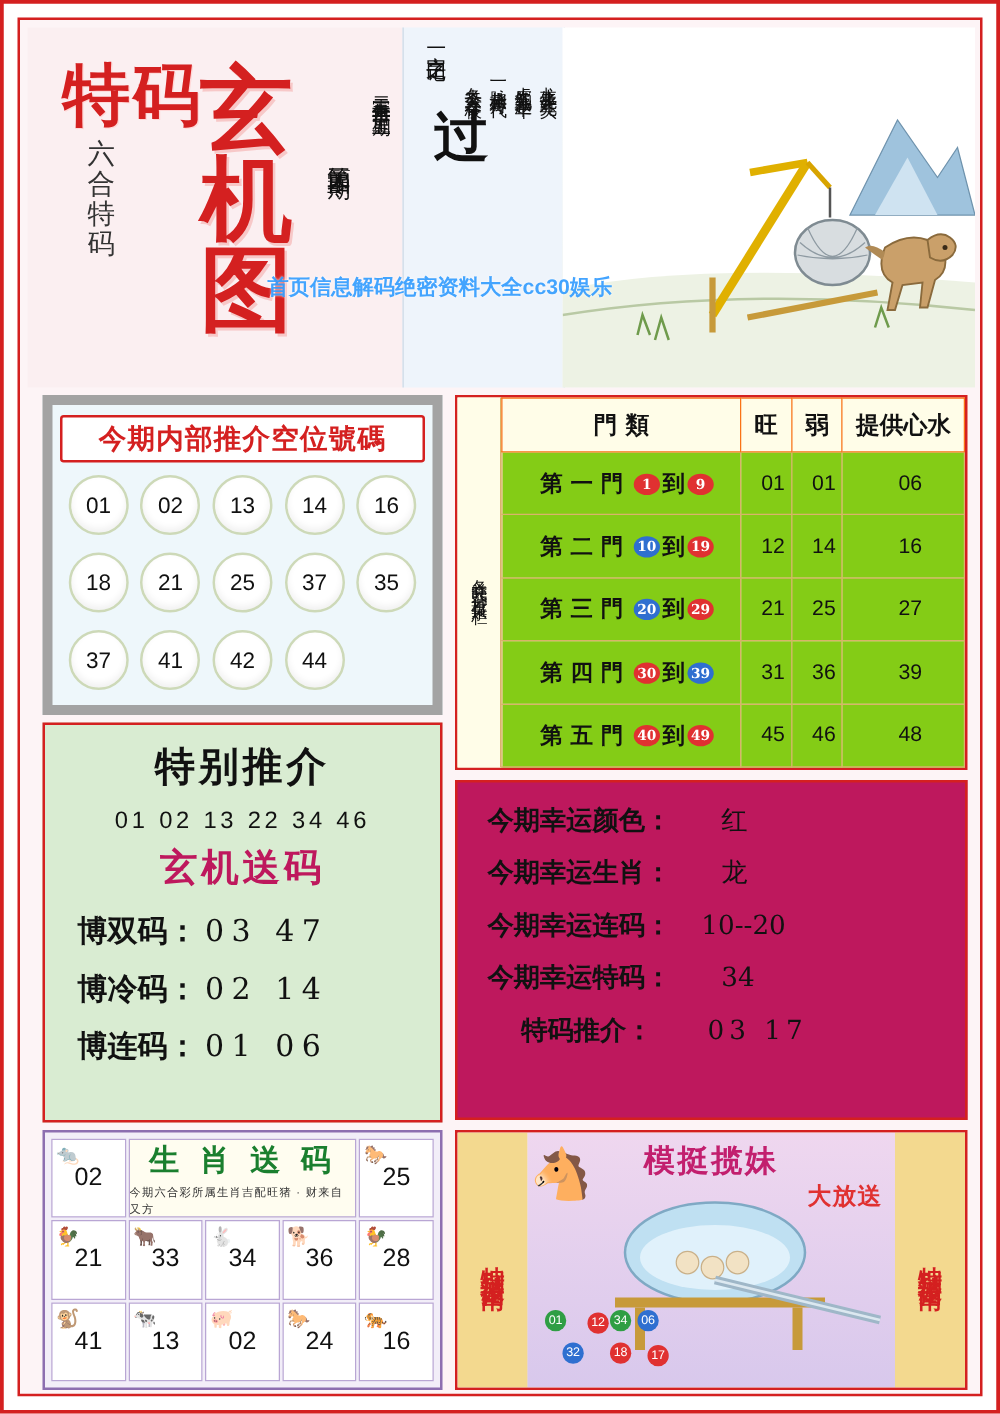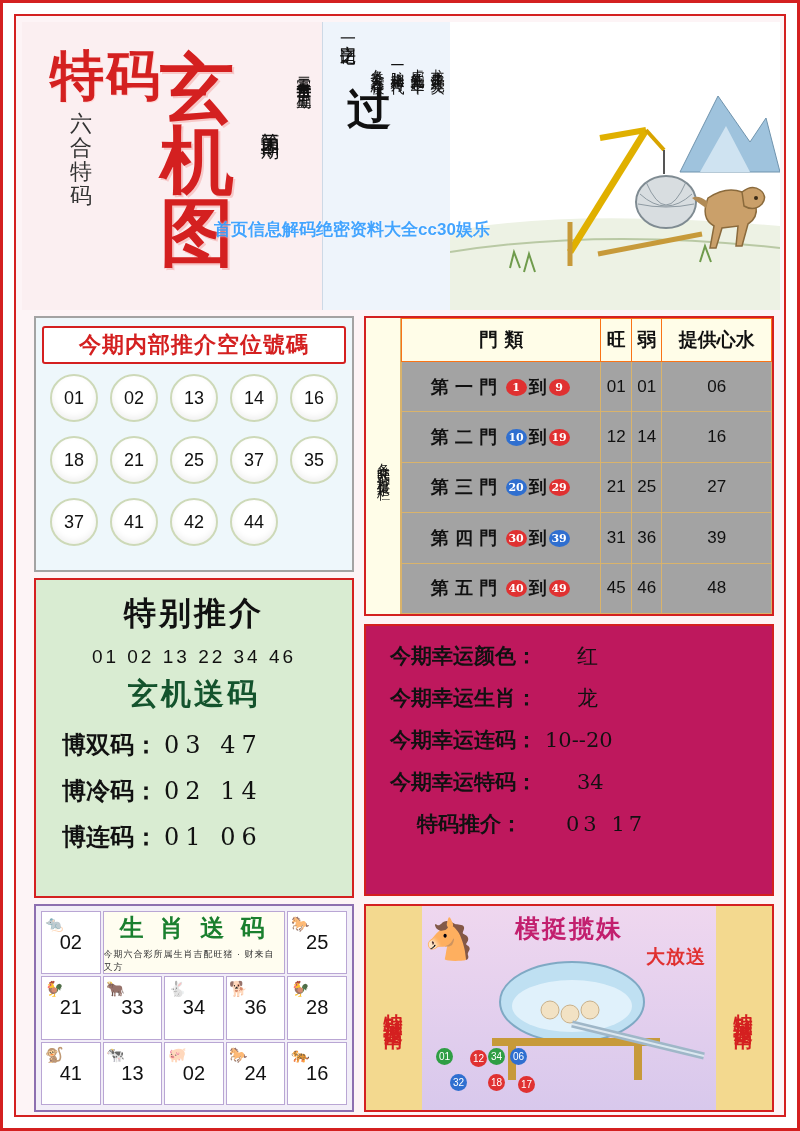--- a/index.html
+++ b/index.html
@@ -97,21 +97,21 @@
   
   .pic{
     position:absolute;left:428px;top:0;width:330px;height:288px;
     background:linear-gradient(#ffffff 0%,#f4f7f2 60%,#eef2e8 100%);
     overflow:hidden;
   }
 
   
   .tuijieBox{
     position:absolute;left:18px;top:300px;width:320px;height:256px;
-    background:#eef7fb;border:2px solid #a3a3a3;box-sizing:border-box;
+    background:#eef7fb;border:8px solid #a3a3a3;box-sizing:border-box;
   }
   .tuijieTitle{
     margin:8px 6px 4px 6px;height:34px;
     background:#fff;border:2px solid #d42020;border-radius:3px;
     display:flex;align-items:center;justify-content:center;
     font-family:"DejaVu Serif","Liberation Serif",serif;
     font-size:22px;font-weight:bold;color:#d42020;letter-spacing:1px;
   }
   .ballGrid{
     margin:10px 8px;display:grid;grid-template-columns:repeat(5,1fr);
@@ -134,21 +134,21 @@
     text-align:center;margin-top:12px;
     font-family:"DejaVu Serif","Liberation Serif",serif;
     font-size:32px;font-weight:bold;color:#111;letter-spacing:3px;
   }
   .tbNums{
     text-align:center;margin-top:10px;font-size:19px;color:#111;letter-spacing:3px;
   }
   .tbTitle2{
     text-align:center;margin-top:6px;
     font-family:"DejaVu Serif","Liberation Serif",serif;
-    font-size:30px;font-weight:bold;color:#14532d;letter-spacing:3px;
+    font-size:30px;font-weight:bold;color:#be185d;letter-spacing:3px;
   }
   .tbRow{
     margin:14px 0 0 26px;font-size:24px;color:#111;
     font-family:"DejaVu Serif","Liberation Serif",serif;font-weight:bold;
   }
   .tbRow .v{font-weight:normal;margin-left:6px;letter-spacing:6px;}
 
   
   .sxBox{
     position:absolute;left:18px;top:888px;width:320px;height:208px;
@@ -190,21 +190,21 @@
   }
   table.menlei{
     flex:1;border-collapse:collapse;font-size:17px;color:#111;
   }
   table.menlei th{
     font-family:"DejaVu Serif","Liberation Serif",serif;
     font-size:19px;font-weight:bold;color:#111;
     border:1px solid #f97316;height:40px;background:#fffde8;
   }
   table.menlei td{
-    border:1px solid #d9b36b;text-align:center;height:44px;background:#a3a3a3;
+    border:1px solid #d9b36b;text-align:center;height:44px;background:#84cc16;padding-left:12px;
   }
   td.mName{
     font-family:"DejaVu Serif","Liberation Serif",serif;
     font-size:18px;font-weight:bold;white-space:nowrap;
   }
   .miniBall{
     display:inline-block;min-width:17px;height:17px;line-height:17px;
     border-radius:50%;font-size:11px;color:#fff;text-align:center;
     padding:0 2px;vertical-align:2px;margin:0 2px;
   }
@@ -216,21 +216,21 @@
     position:absolute;left:348px;top:608px;width:410px;height:272px;
     background:#be185d;border:2px solid #d42020;box-sizing:border-box;
     padding-top:16px;
   }
   .luckyRow{
     display:flex;align-items:center;margin:0 0 14px 24px;
     font-family:"DejaVu Serif","Liberation Serif",serif;
     font-size:21px;font-weight:bold;color:#111;
   }
   .luckyRow .lv{
-    font-weight:normal;margin-left:8px;font-size:21px;
+    font-weight:normal;margin-left:24px;font-size:21px;
   }
   .luckyRow .lv.wide{letter-spacing:4px;}
 
   
   .bottomBox{
     position:absolute;left:348px;top:888px;width:410px;height:208px;
     border:2px solid #d42020;box-sizing:border-box;overflow:hidden;
     background:linear-gradient(#f6ecd3,#efe2c6);
   }
   .sideStrip{

